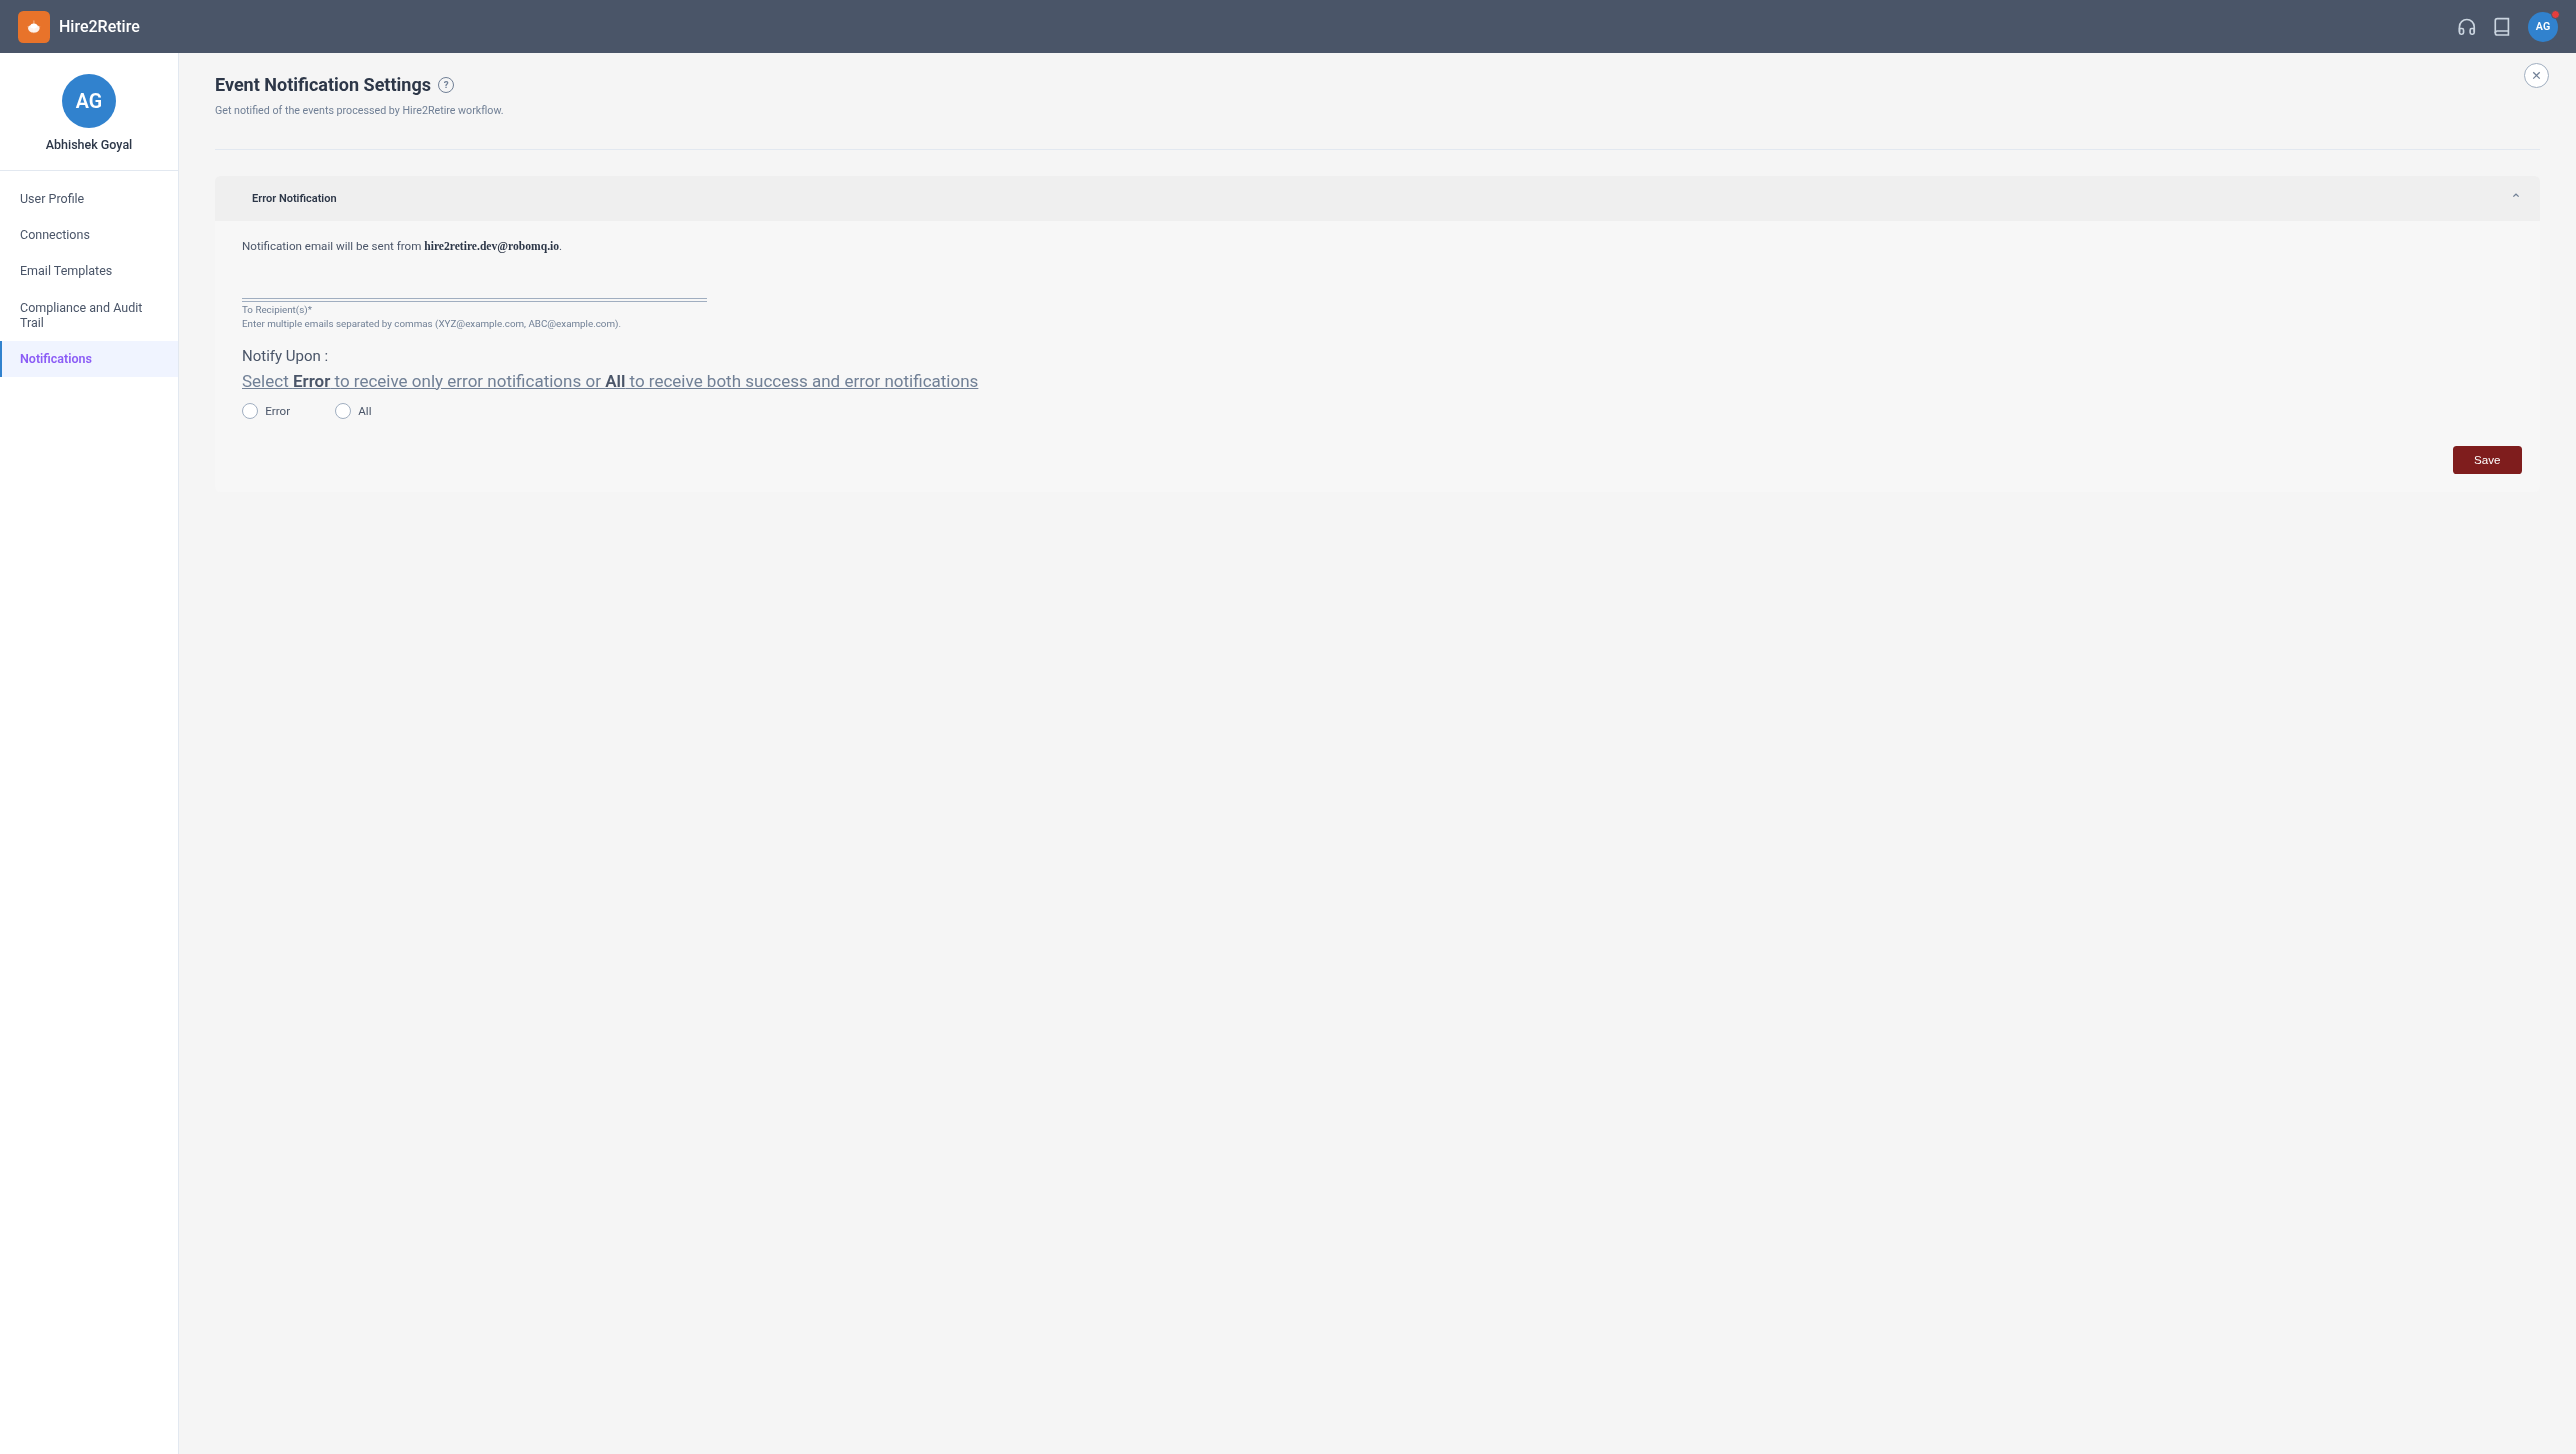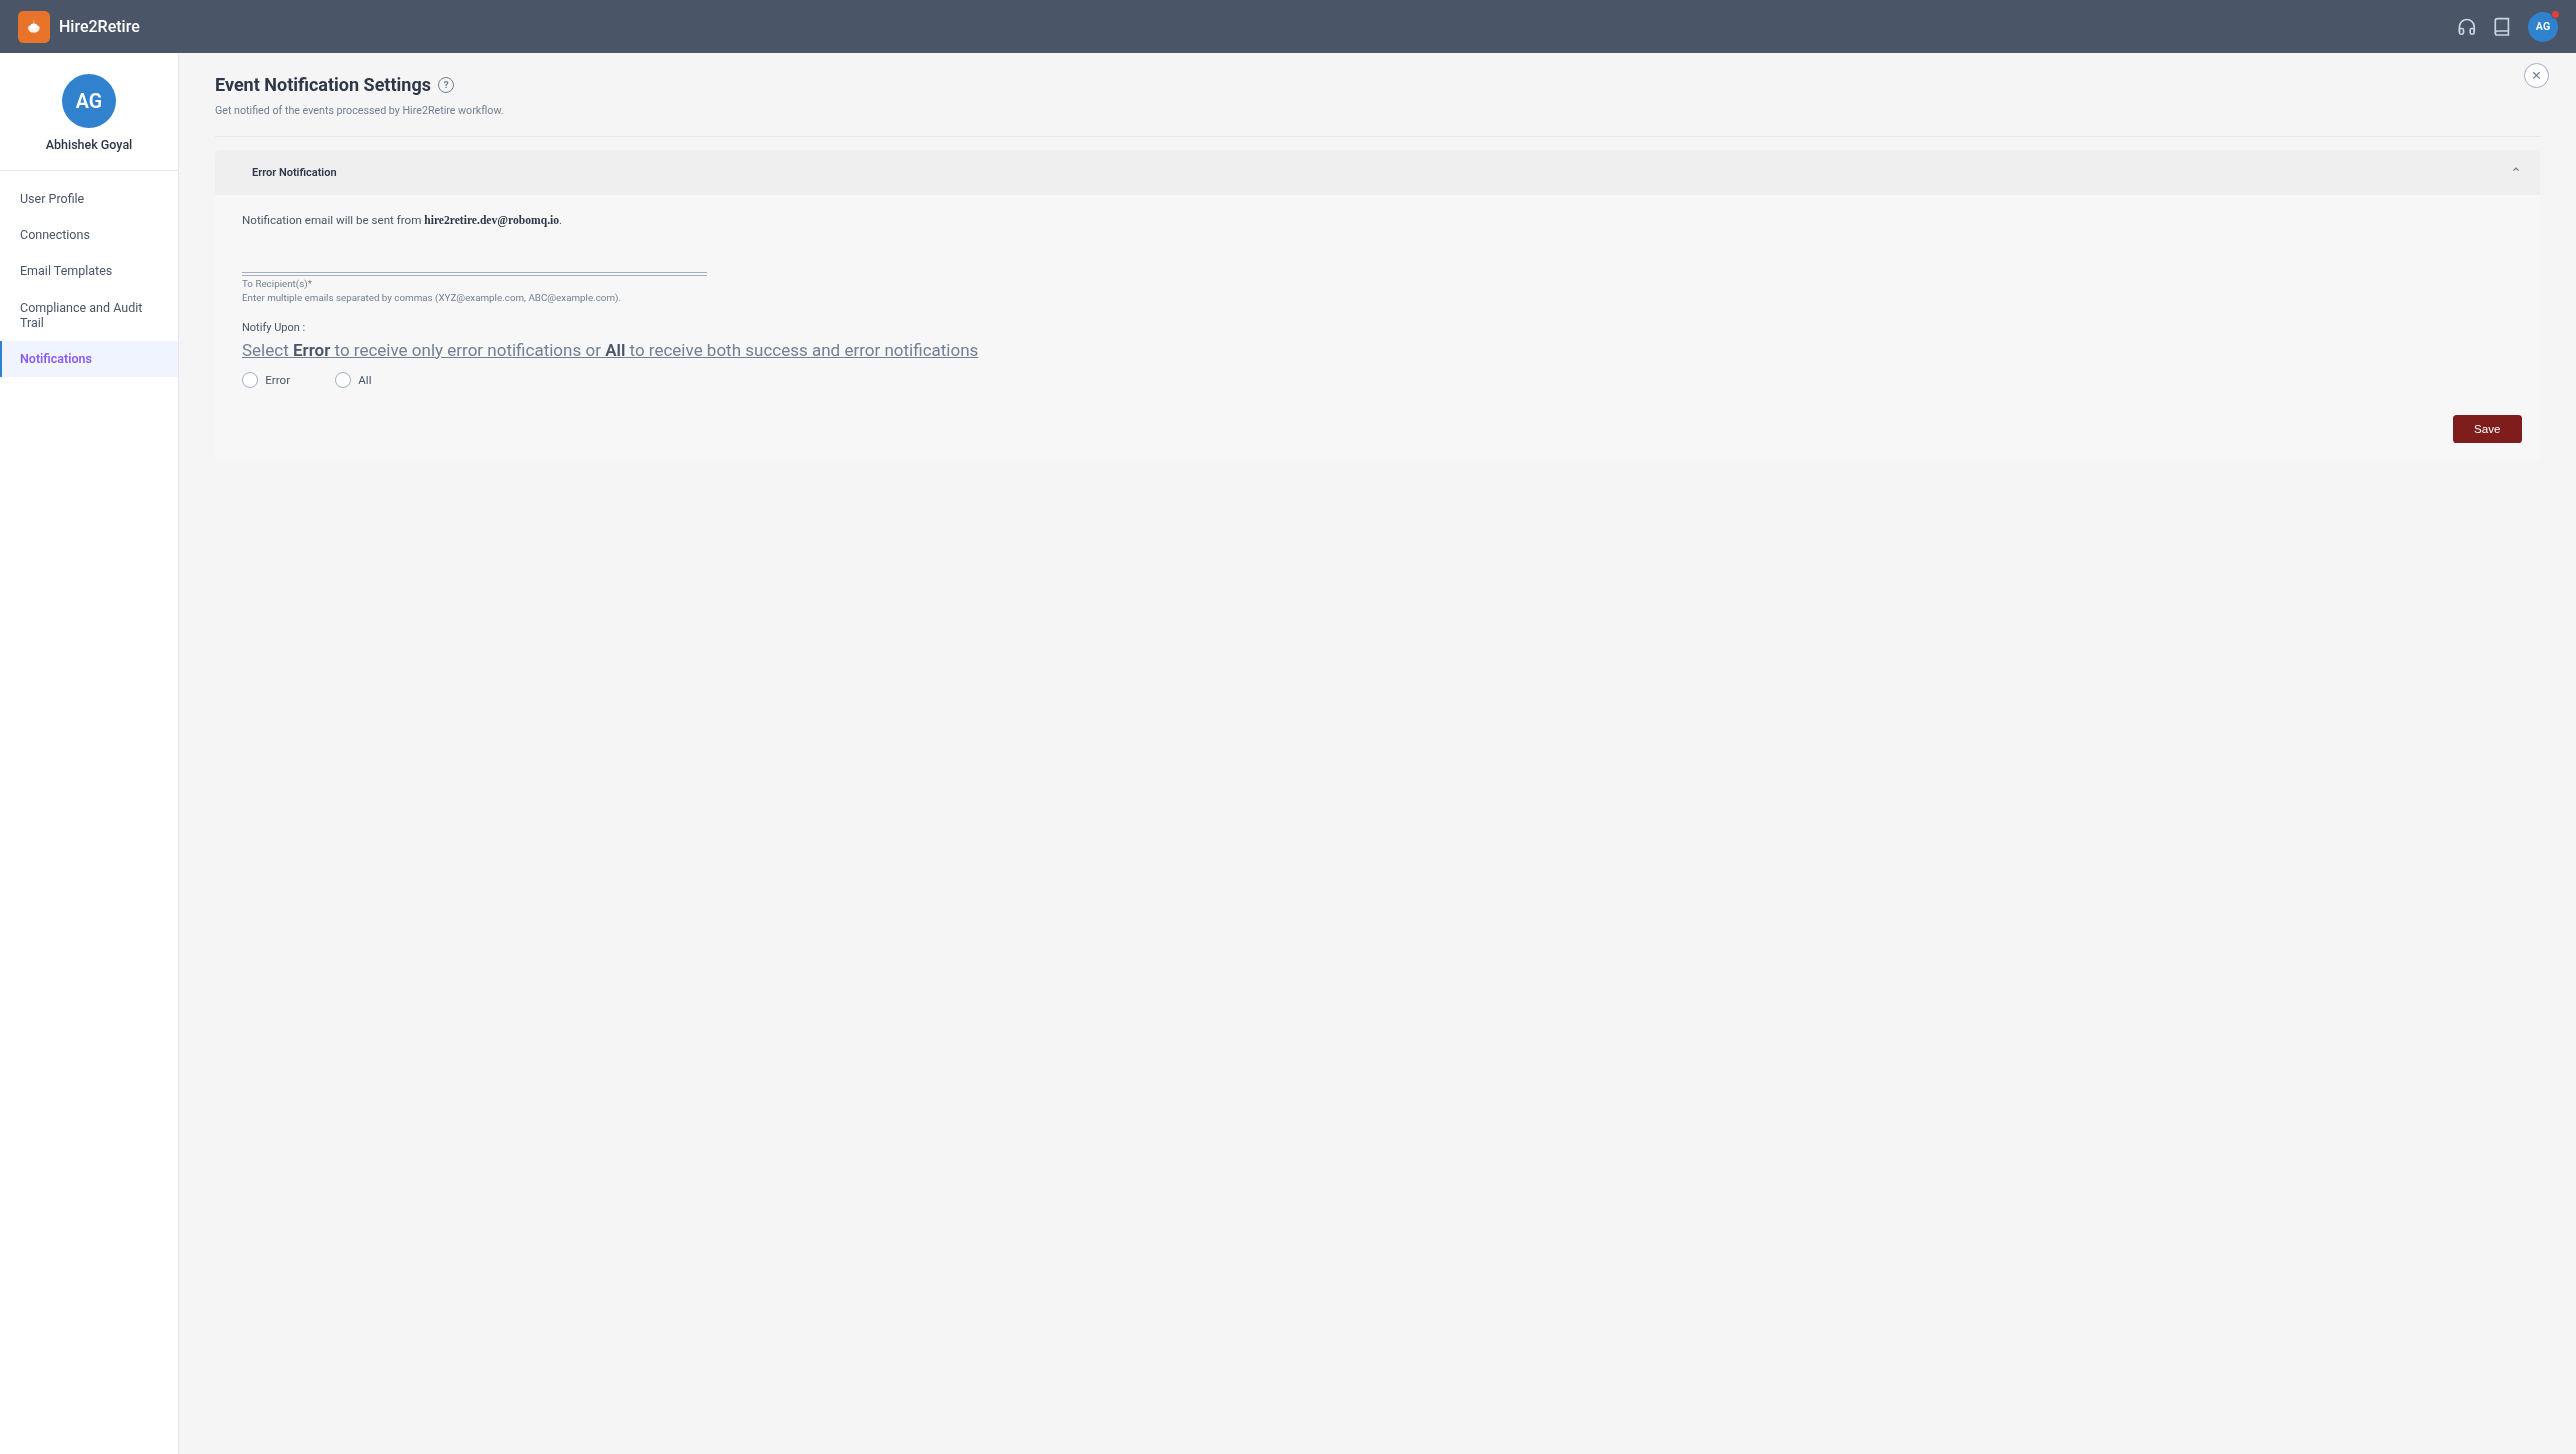--- a/index.html
+++ b/index.html
@@ -191,22 +191,22 @@
       background: white;
       cursor: pointer;
       display: flex;
       align-items: center;
       justify-content: center;
       color: #718096;
       font-size: 12.5px;
     }
 
     .page-header {
-      margin-bottom: 13px;
-      padding-bottom: 17px;
+      margin-bottom: 26px;
+      padding-bottom: 30px;
       border-bottom: 0.9px solid #e2e8f0;
       position: relative;
     }
 
     .page-title-row {
       display: flex;
       align-items: center;
       gap: 7.2px;
       margin-bottom: 7.2px;
     }
@@ -301,21 +301,21 @@
       font-size: 9.8px;
       color: #718096;
       margin-top: 3.6px;
     }
 
     .notify-upon-section {
       margin-top: 9px;
     }
 
     .notify-label {
-      font-size: 11px;
+      font-size: 15px;
       color: #4a5568;
       margin-bottom: 5.4px;
       margin-top: 8px;
     }
 
     .notify-desc {
       font-size: 17px;
       color: #718096;
       margin-bottom: 12.5px;
       text-decoration: underline;

